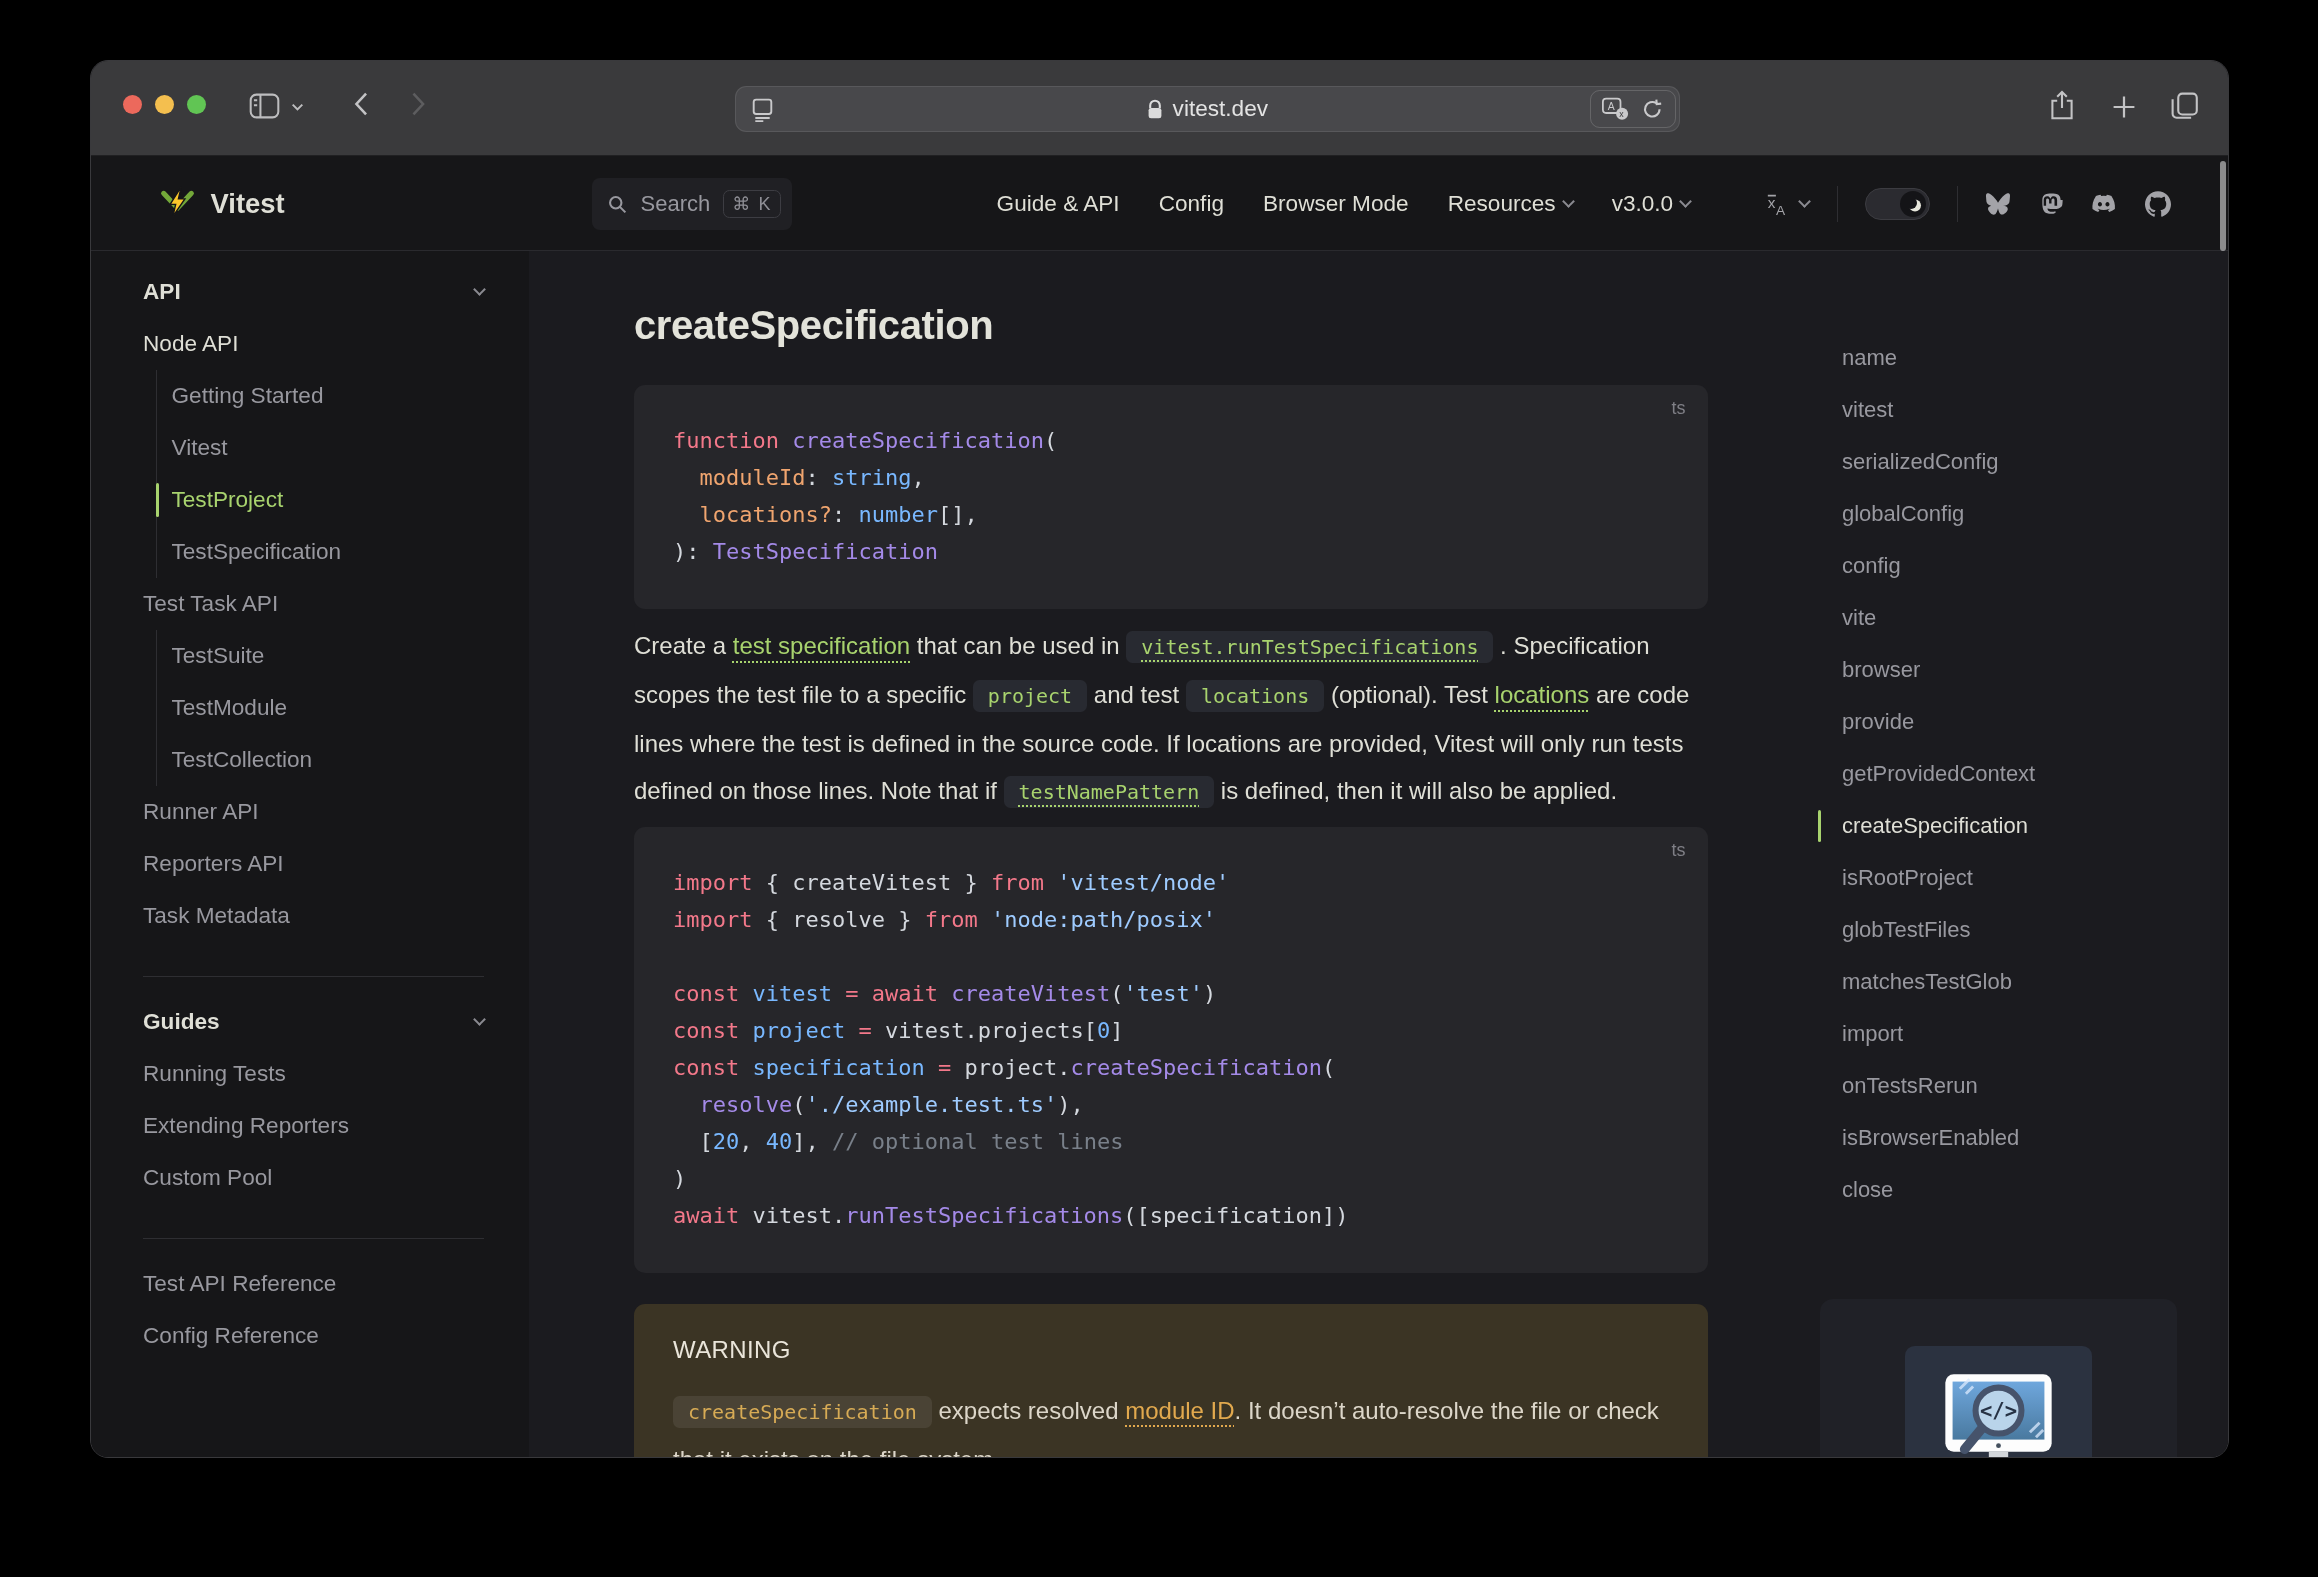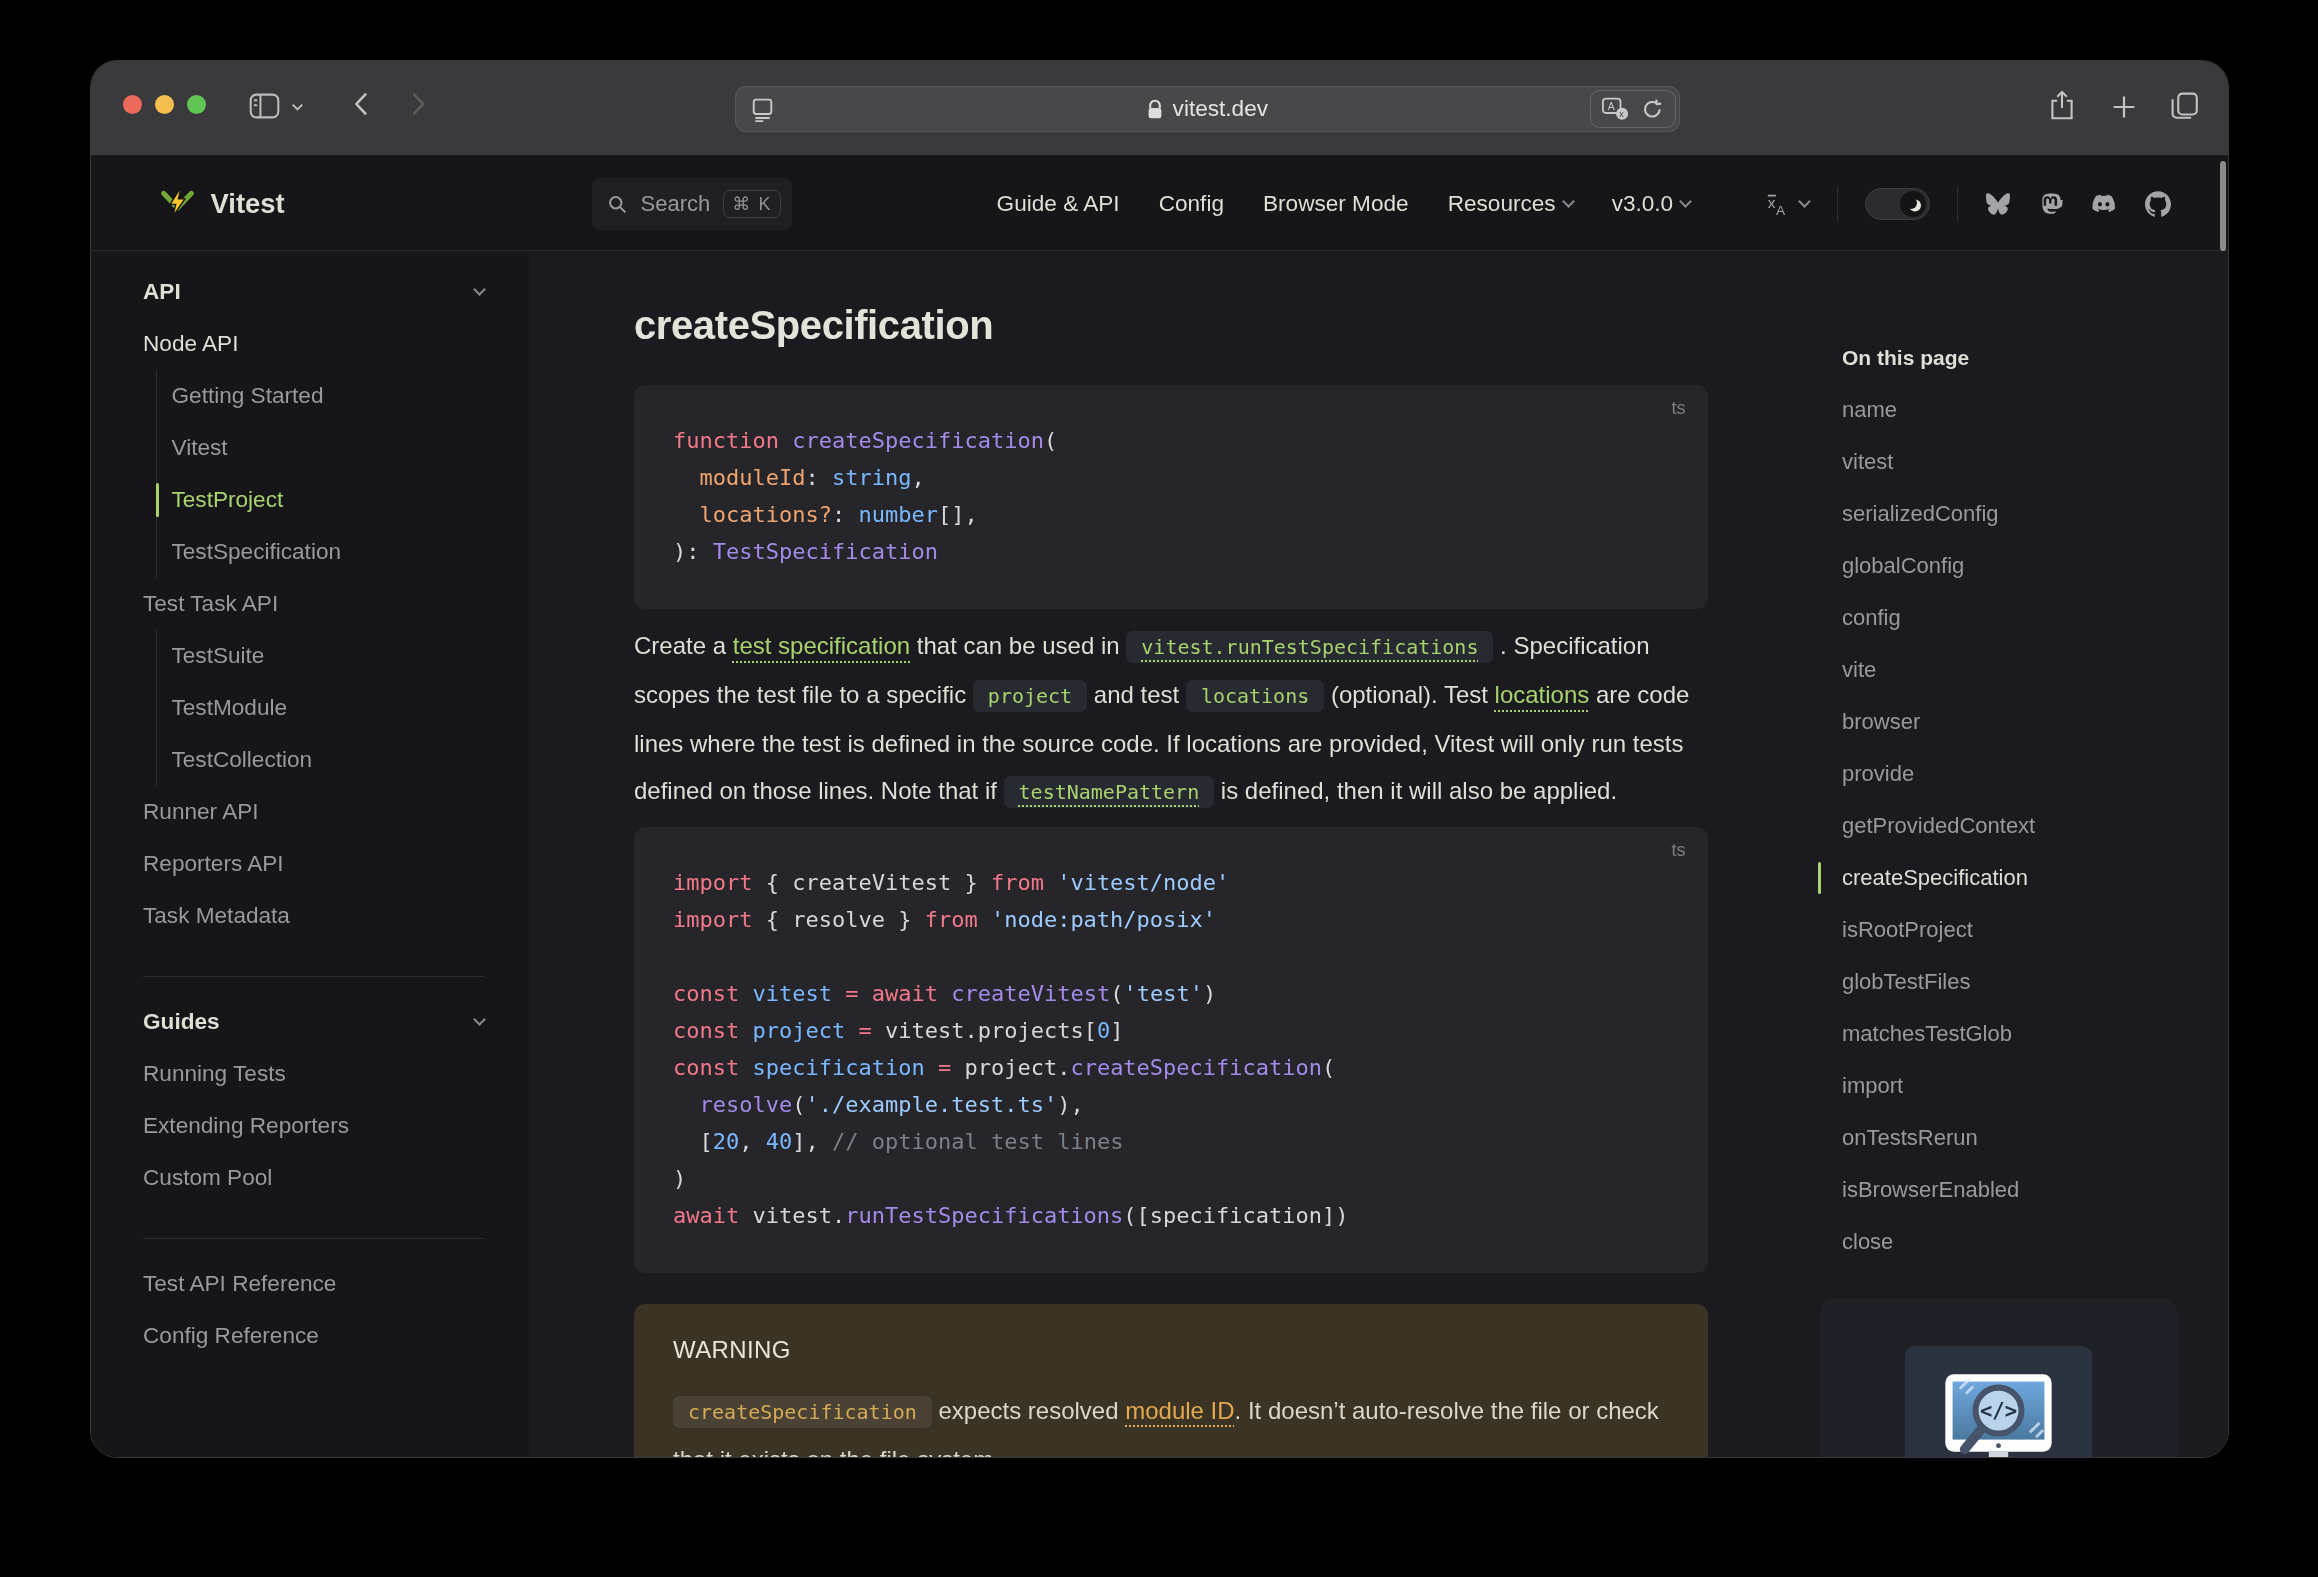--- a/index.html
+++ b/index.html
@@ -2,21 +2,21 @@
 <html style="font-size:13px"><head>
 <meta charset="utf-8">
 <style>
   :root{
     --brand:#a8d36e; --bg:#1b1b1f; --alt:#161618; --div:#2a2a2e;
     --t1:#dfdfd6; --t2:#98989f; --codebg:#26262a;
   }
   *{box-sizing:border-box;margin:0;padding:0}
   body{width:2319px;height:1578px;background:#000;font-family:"Liberation Sans",sans-serif;overflow:hidden;position:relative}
   
-  .window{position:absolute;left:90px;top:60px;width:2139px;height:1398px;border-radius:27px;overflow:hidden;background:var(--bg);border:0.8px solid #39393c}
+  .window{position:absolute;left:90px;top:60px;width:2139px;height:1398px;border-radius:18px;overflow:hidden;background:var(--bg);border:0.8px solid #39393c}
   .toolbar{position:relative;height:95px;background:#3a3a3c;border-bottom:0.8px solid #202022}
   .tl{position:absolute;top:34px;width:19.4px;height:19.4px;border-radius:50%}
   .tb-ic{position:absolute;color:#bdbdbf;display:flex;align-items:center;justify-content:center}
   svg{display:block}
   .urlfield{position:absolute;left:644px;top:25px;width:945px;height:46px;background:#48484b;border:0.8px solid rgba(255,255,255,.09);border-radius:11.3px;display:flex;align-items:center;color:#e6e6e6}
   .url-center{position:absolute;left:0;right:0;top:0;bottom:0;display:flex;align-items:center;justify-content:center;gap:9.7px;font-size:22.6px;color:#e3e3e3}
   .capsule{position:absolute;right:3.2px;top:3.2px;height:38px;border:0.8px solid rgba(255,255,255,.16);border-radius:9.7px;display:flex;align-items:center;gap:11.3px;padding:0 11.3px;color:#c9c9cb}
   
   .site{position:absolute;left:0;right:0;top:95px;bottom:0;background:var(--alt)}
   .navstrip{position:absolute;left:0;right:0;top:0;height:95px;border-bottom:0.8px solid var(--div);z-index:3}
@@ -289,21 +289,20 @@
             </div>
         </div>
 
         <div class="warning">
           <div class="warning-title">WARNING</div>
           <p class="doc-p" id="warnbody"><code class="chip warn-chip">createSpecification</code><span> expects resolved </span><a class="warn-link">module ID</a><span>. It doesn’t auto-resolve the file or check that it exists on the file system.</span></p>
         </div>
       </main>
 
       <aside class="aside">
-        <div class="aside-title">On this page</div>
         <div id="aside-list">
             <a class="aside-item">name</a>
             <a class="aside-item">vitest</a>
             <a class="aside-item">serializedConfig</a>
             <a class="aside-item">globalConfig</a>
             <a class="aside-item">config</a>
             <a class="aside-item">vite</a>
             <a class="aside-item">browser</a>
             <a class="aside-item">provide</a>
             <a class="aside-item">getProvidedContext</a>

